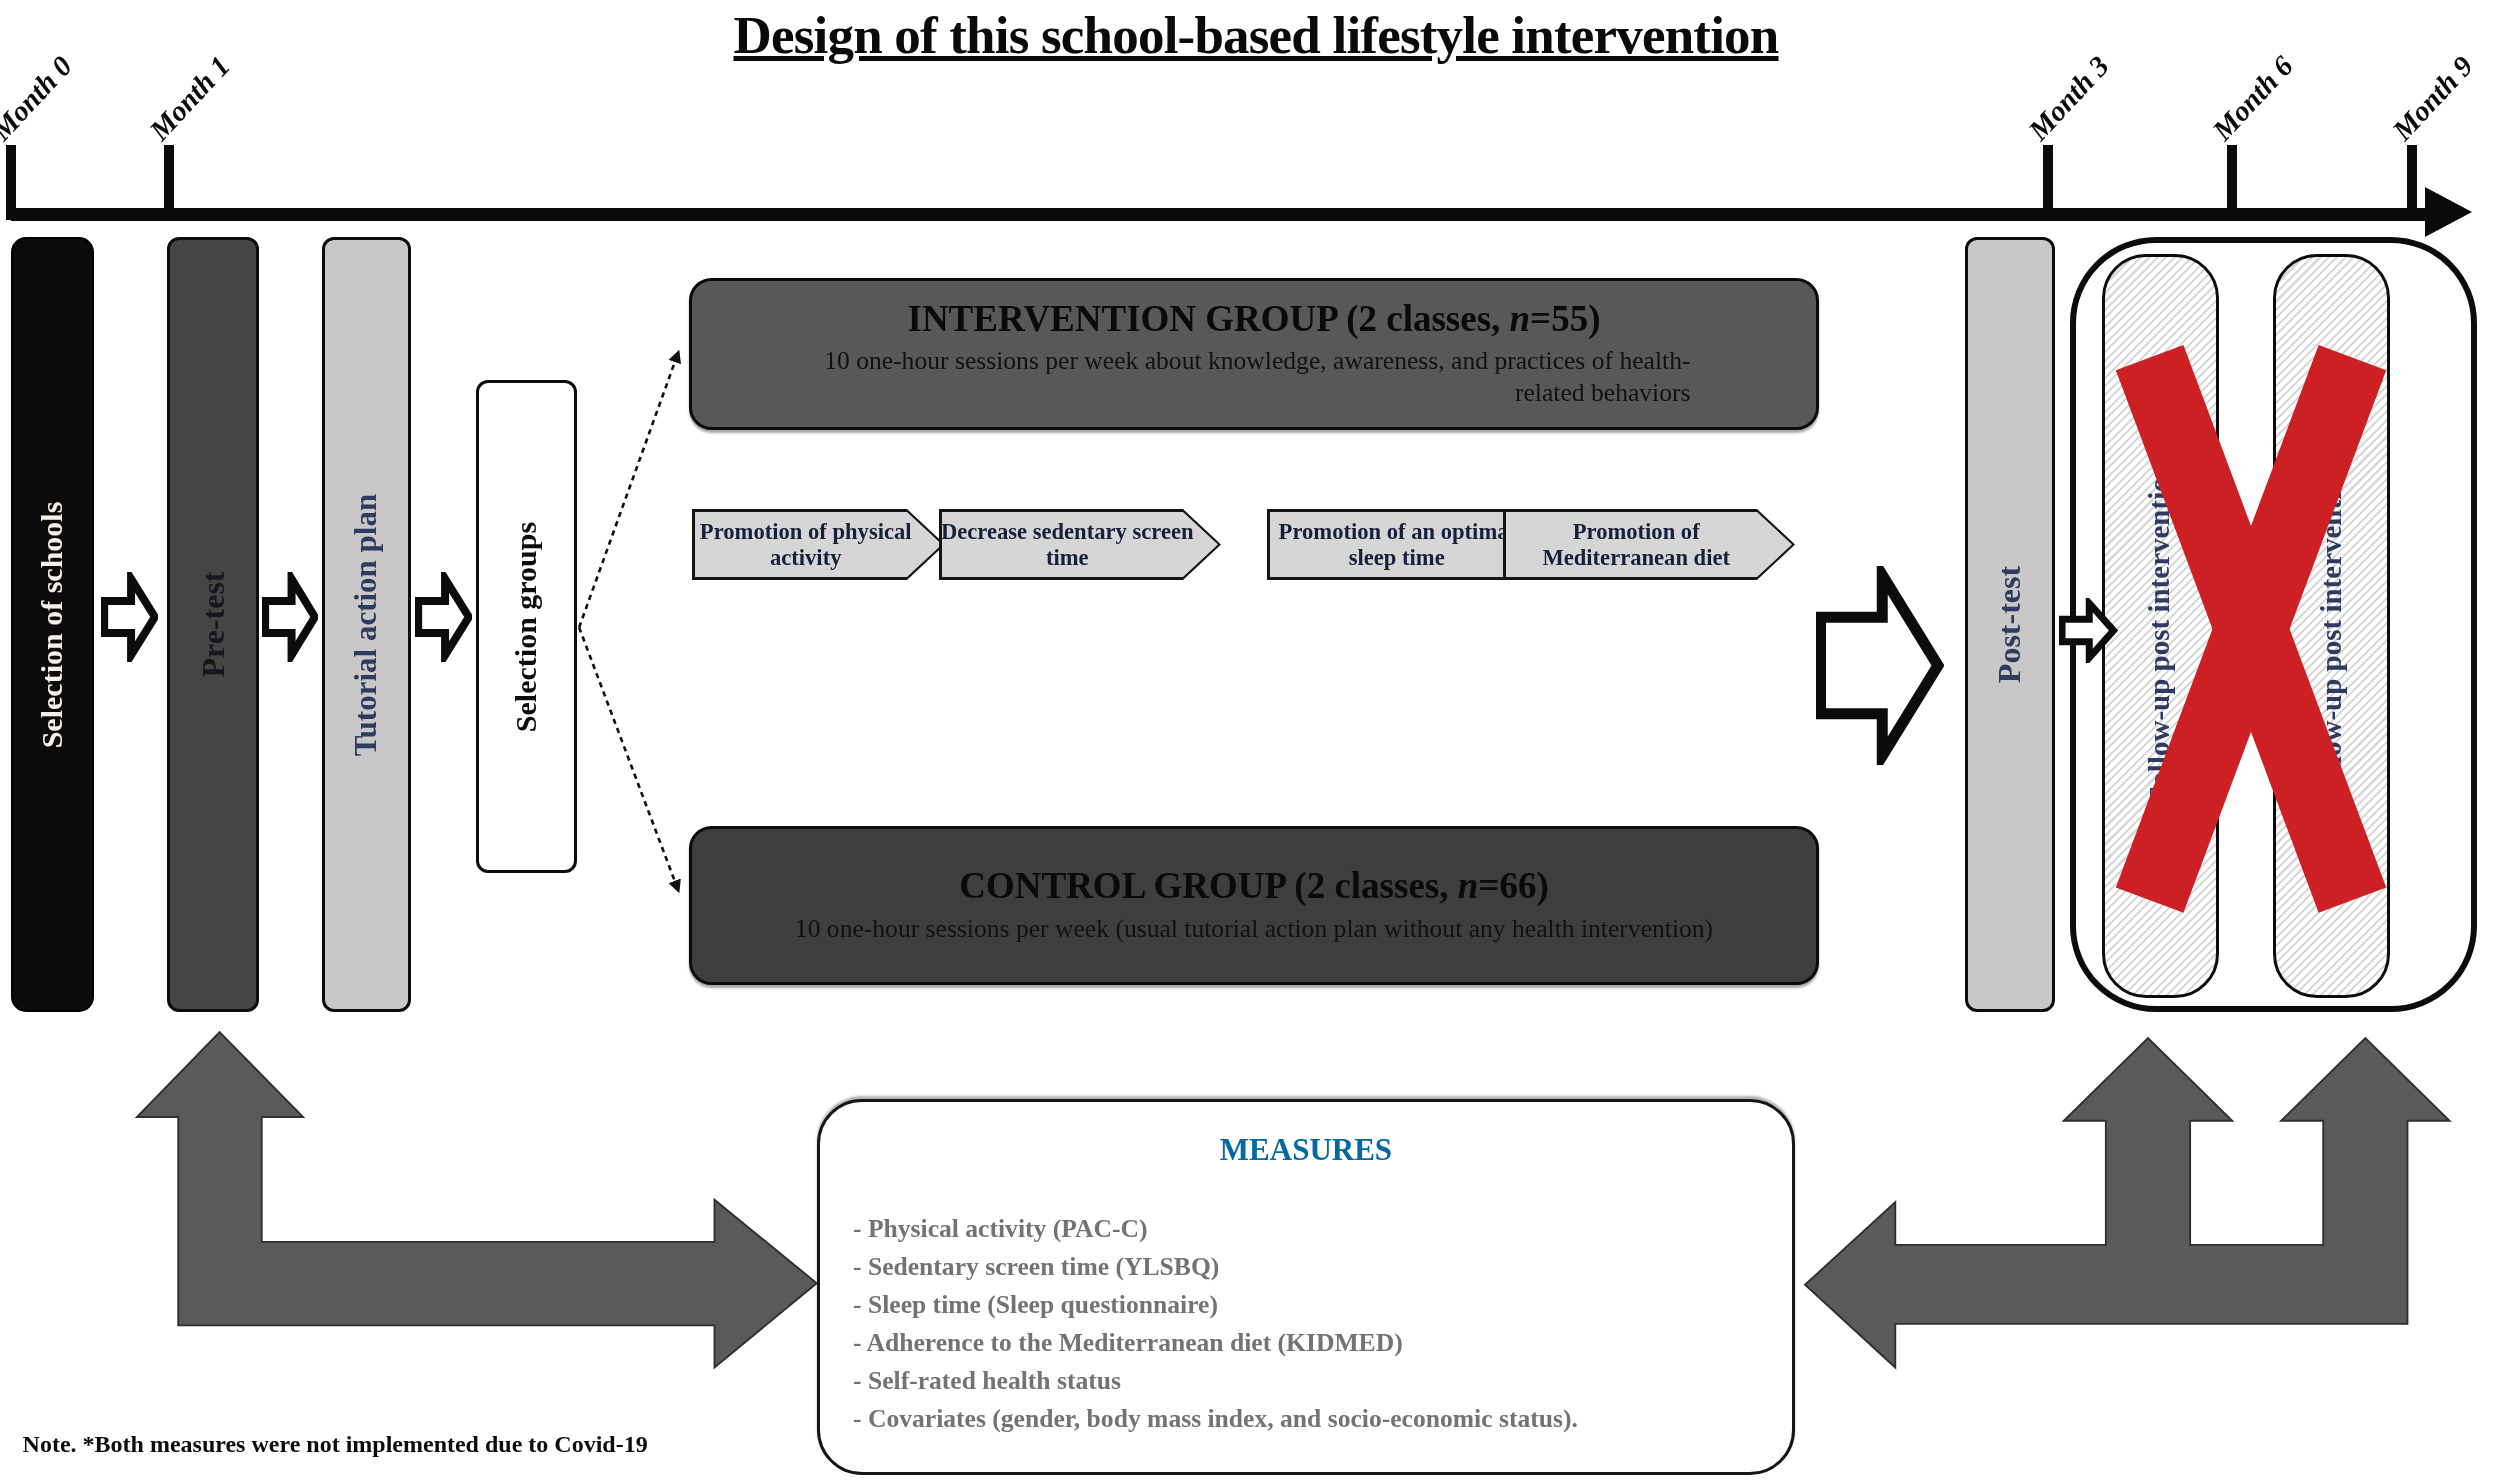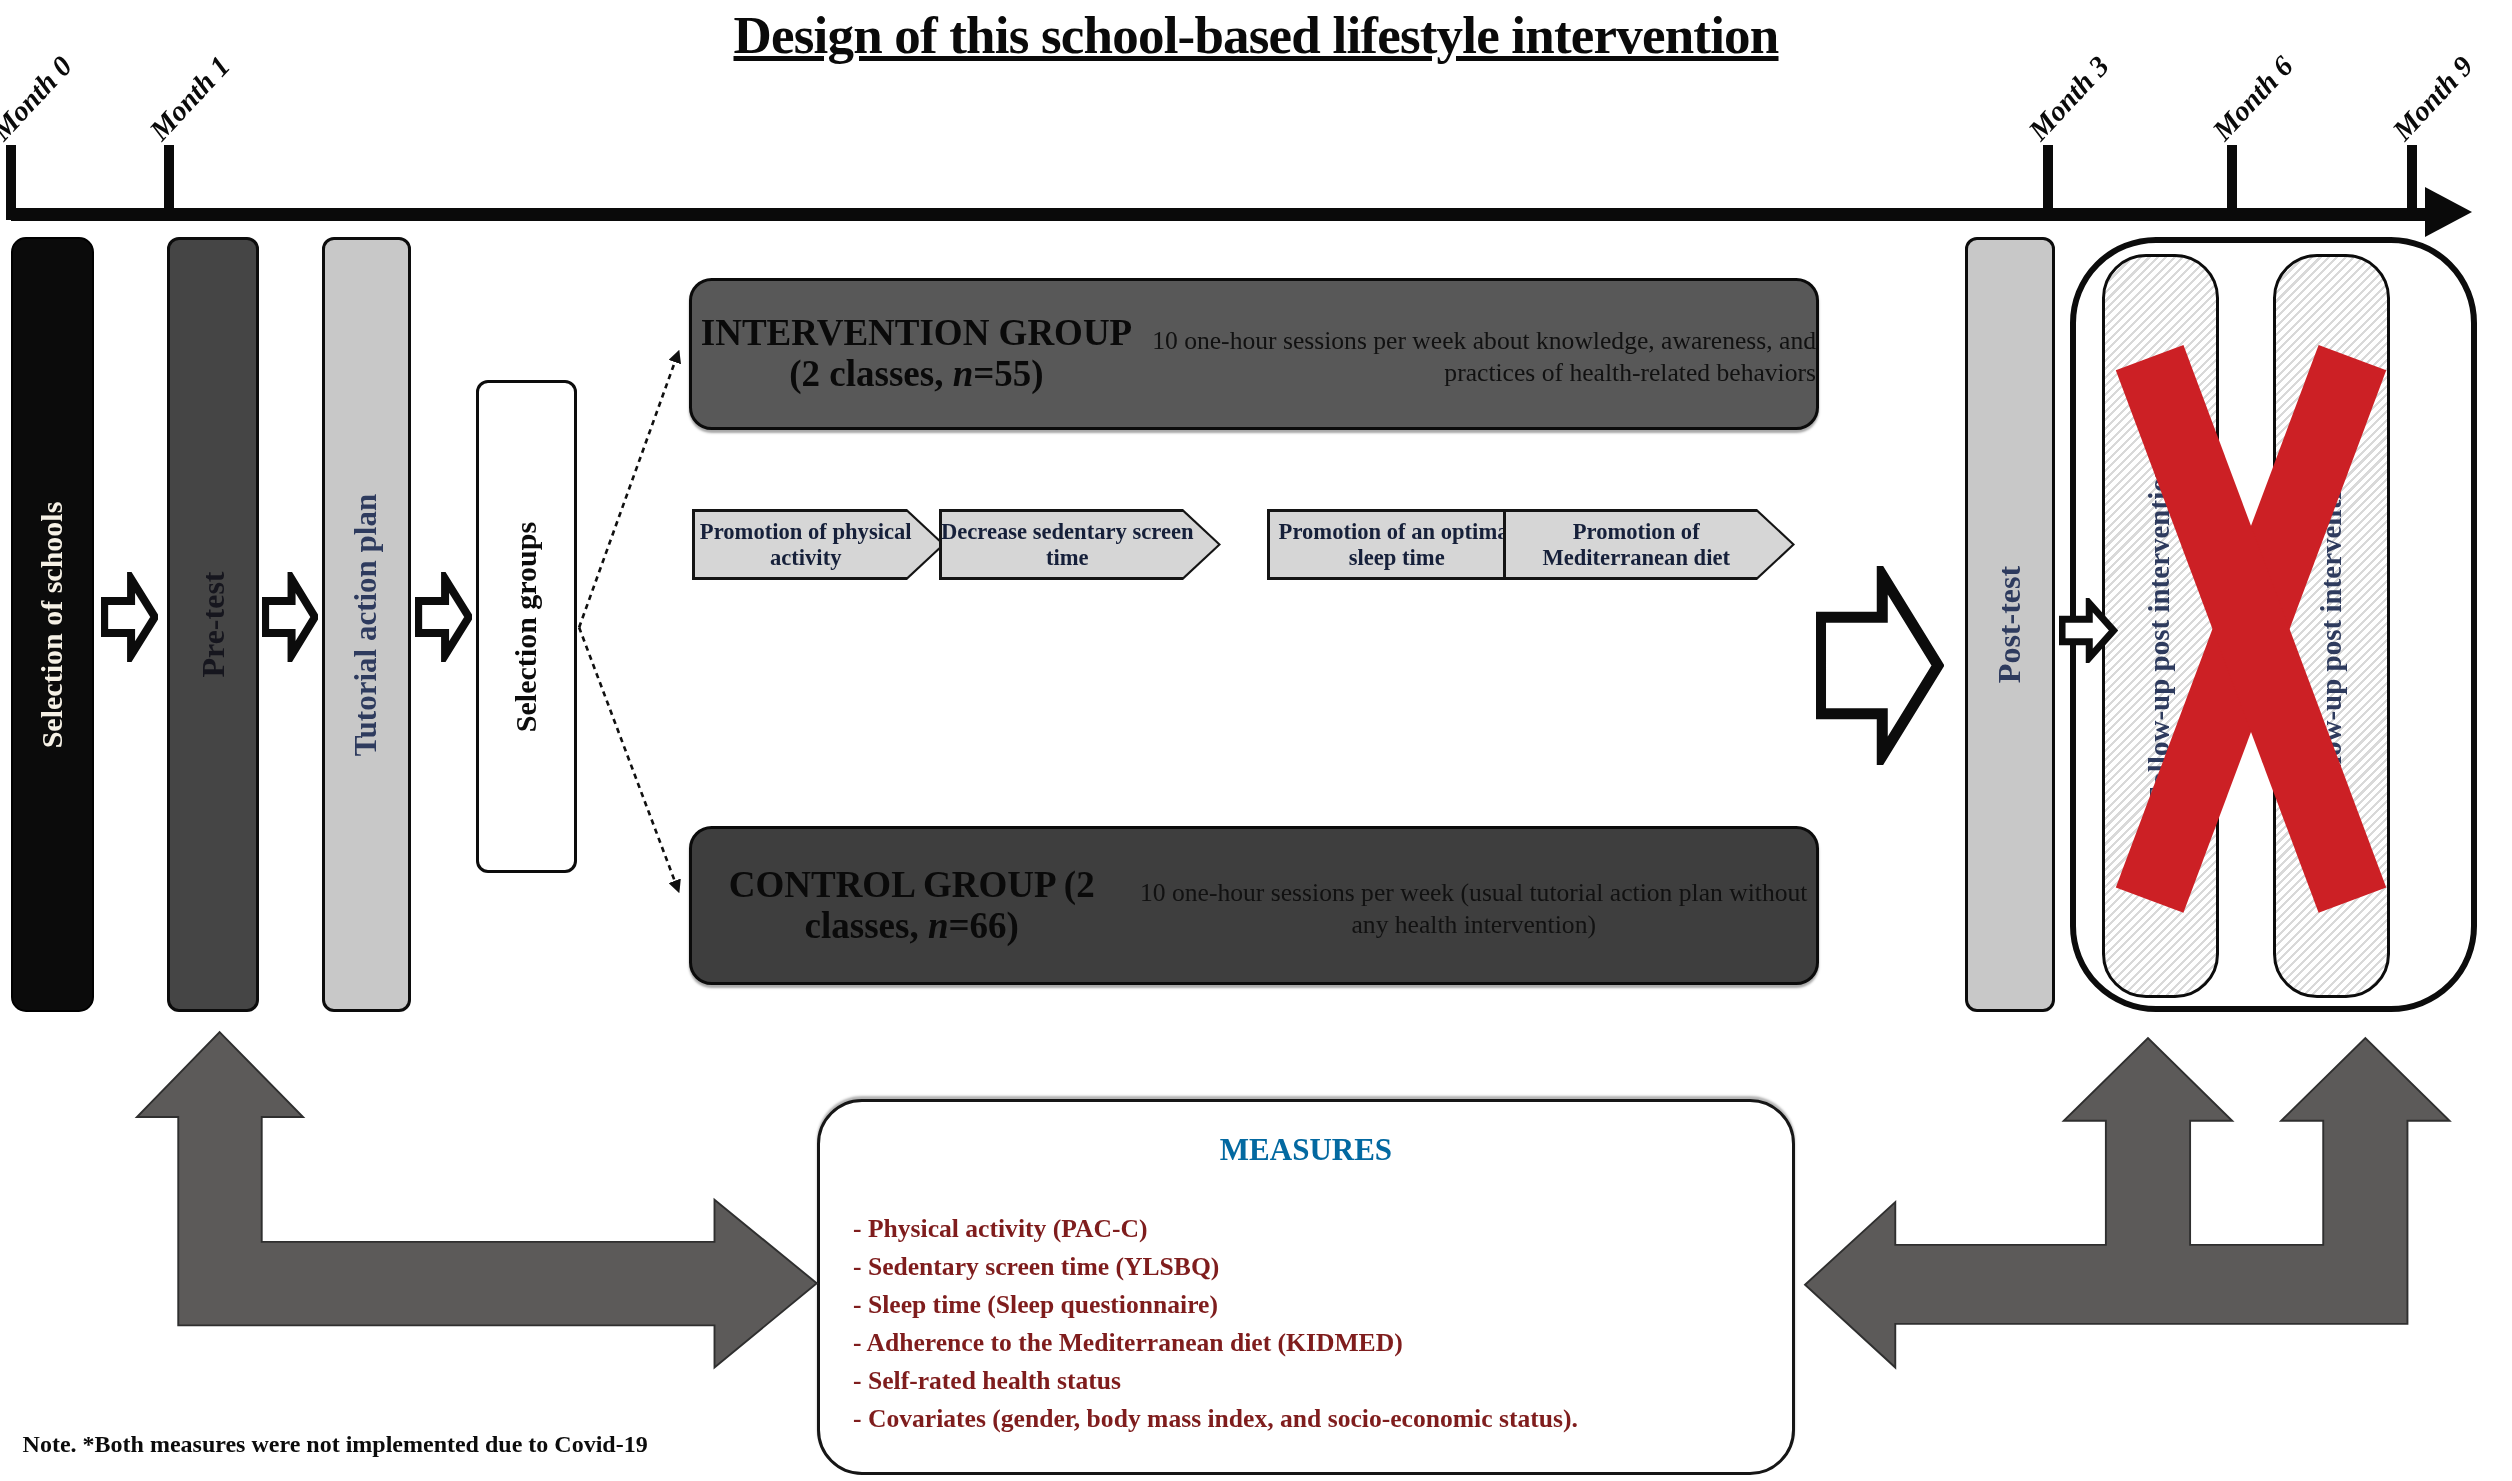--- a/index.html
+++ b/index.html
@@ -32,21 +32,21 @@
 
   
   #fu-wrap{left:2070px;top:237px;width:407px;height:775px;background:#fff;border:6.8px solid #0c0c0c;border-radius:86px;box-sizing:border-box;z-index:1;}
   .fu-box{position:absolute;top:10.5px;height:744px;width:117px;border:3.8px solid #0c0c0c;border-radius:44px;box-sizing:border-box;display:flex;align-items:center;justify-content:center;background:
     repeating-linear-gradient(-45deg,#ffffff 0px,#ffffff 3.8px,#d9d9d9 3.8px,#d9d9d9 6px);}
   #fu1{left:25.6px;}
   #fu2{left:197px;}
   .fu-box .rot{transform:rotate(-90deg);white-space:nowrap;font-weight:bold;font-size:29px;color:var(--navy_text);}
 
   
-  .gbox{border:3.8px solid #0b0b0b;border-radius:22.6px;box-sizing:border-box;display:flex;flex-direction:row;align-items:center;justify-content:center;text-align:center;box-shadow:0 3px 2.3px rgba(0,0,0,0.35);}
+  .gbox{border:3.8px solid #0b0b0b;border-radius:22.6px;box-sizing:border-box;display:flex;flex-direction:column;align-items:center;justify-content:center;text-align:center;box-shadow:0 3px 2.3px rgba(0,0,0,0.35);}
   #g-int{left:689px;top:278px;width:1130px;height:152px;background:var(--mid_box);}
   #g-ctl{left:689px;top:826px;width:1130px;height:159px;background:var(--control_box);}
   .g-head{font-size:37px;font-weight:bold;color:#0a0a0a;line-height:1.1;}
   .g-head .n-it{font-style:italic;}
   .g-sub{font-size:25.6px;color:#111;margin-top:6px;line-height:1.25;}
   #g-int .g-sub{max-width:873px;text-align:right;}
   #g-ctl .g-sub{max-width:1038px;}
 
   
   .chev{top:509px;height:71px;padding-left:20px;}
@@ -57,21 +57,21 @@
   .chev .c-txt{position:absolute;inset:0;padding-right:25.6px;display:flex;align-items:center;justify-content:center;text-align:center;font-size:22.6px;font-weight:bold;color:#16203a;line-height:1.15;}
   #chev1{left:692px;width:233px;}
   #chev2{left:939px;width:262px;}
   #chev3{left:1226px;width:265px;margin-left:41px;}
   #chev4{left:1503px;width:272px;}
 
   
   #measures{left:817px;top:1099px;width:978px;height:376px;background:#fff;border:3.8px solid #161616;border-radius:45px;box-sizing:border-box;box-shadow:0 -3px 2.3px rgba(0,0,0,0.30);z-index:2;}
   #measures .m-title{text-align:center;margin-top:30px;font-size:31px;font-weight:bold;color:#0369a1;}
   #measures .m-list{margin-top:42px;padding:0 22.6px 0 33px;}
-  #measures .m-item{font-size:25.6px;font-weight:bold;color:#7f1d1d;line-height:38px;white-space:nowrap;}
+  #measures .m-item{font-size:25.6px;font-weight:bold;color:#737373;line-height:38px;white-space:nowrap;}
 
   
   #note{left:22.6px;top:1431px;font-size:24px;font-weight:bold;color:#0c0c0c;}
 
   
   .barrow{position:absolute;}
   .barrow svg{display:block;width:100%;height:100%;}
   #wa1{left:101px;top:572px;width:57px;height:90px;}
   #wa2{left:262px;top:572px;width:56px;height:90px;}
   #wa3{left:415px;top:572px;width:57px;height:90px;}

